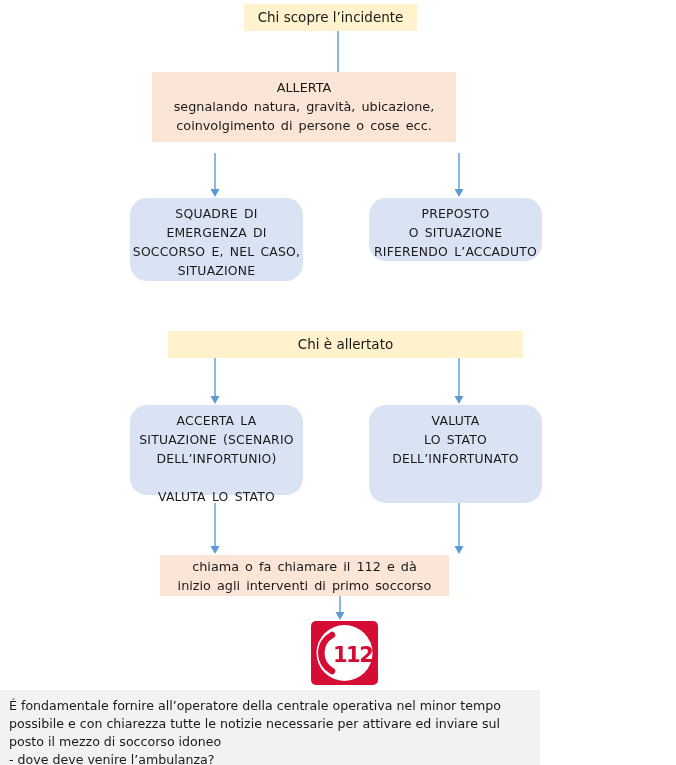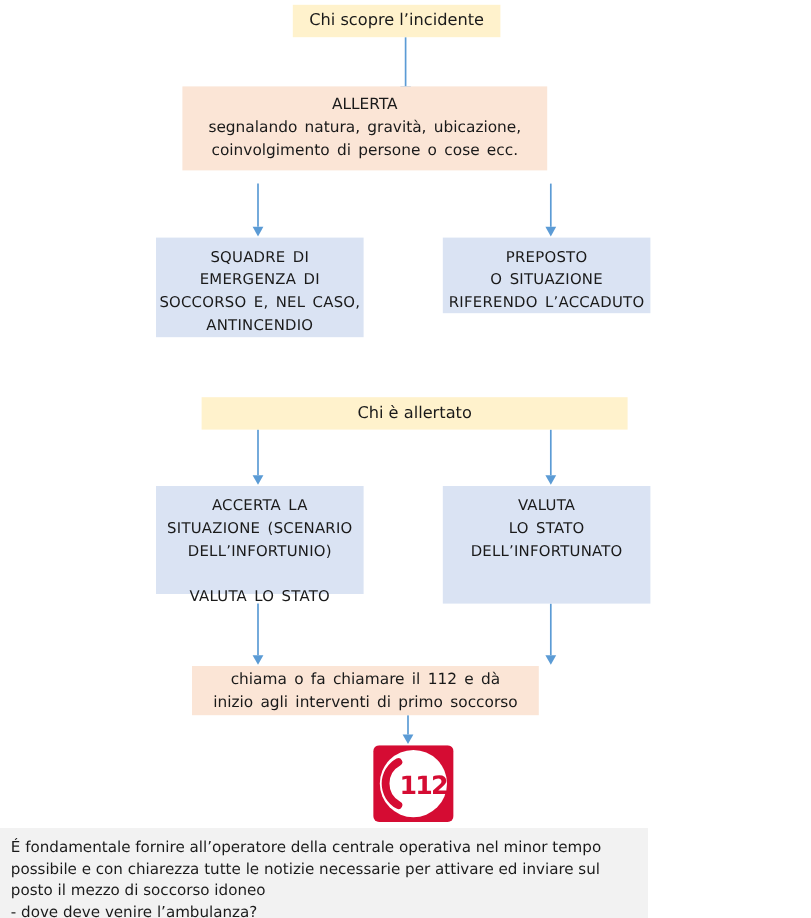--- a/index.html
+++ b/index.html
@@ -23,20 +23,21 @@
     font-size: 12.8px;
     line-height: 19px;
     word-spacing: 2px;
   }
   .blue {
     background: var(--c-blue, #DAE3F3);
     font-size: 12.4px;
     line-height: 19px;
     letter-spacing: 0.2px;
     word-spacing: 2px;
+    border-radius: 17px;
   }
   .line { min-height: 19px; }
   .alert-title { min-height: 19px; }
   .arrows { position: absolute; left: 0; top: 0; width: 676px; height: 765px; pointer-events: none; }
   .arrow-line { stroke: var(--c-arrow, #5B9BD5); stroke-width: 1.4; }
   .arrow-head { fill: var(--c-arrow, #5B9BD5); }
   .note {
     position: absolute;
     left: 0; top: 690px;
     width: 540px; height: 75px;
@@ -93,21 +94,21 @@
 
   <div class="box peach" style="left:152px; top:72px; width:304px; height:70px; padding:6px 10px 0;">
     <div class="alert-title">ALLERTA</div>
     <div>segnalando natura, gravità, ubicazione, coinvolgimento di persone o cose ecc.</div>
   </div>
 
   <div class="box blue" style="left:130px; top:198px; width:173px; height:83px; padding-top:6px;">
     <div class="line">SQUADRE DI</div>
     <div class="line">EMERGENZA DI</div>
     <div class="line">SOCCORSO E, NEL CASO,</div>
-    <div class="line">ANTINCENDIO</div>
+    <div class="line">SITUAZIONE</div>
   </div>
 
   <div class="box blue" style="left:369px; top:198px; width:173px; height:63px; padding-top:6px;">
     <div class="line">PREPOSTO</div>
     <div class="line">O SITUAZIONE</div>
     <div class="line">RIFERENDO L’ACCADUTO</div>
   </div>
 
   <div class="box yellow" style="left:168px; top:331px; width:355px; height:27px;">Chi è allertato</div>
 

